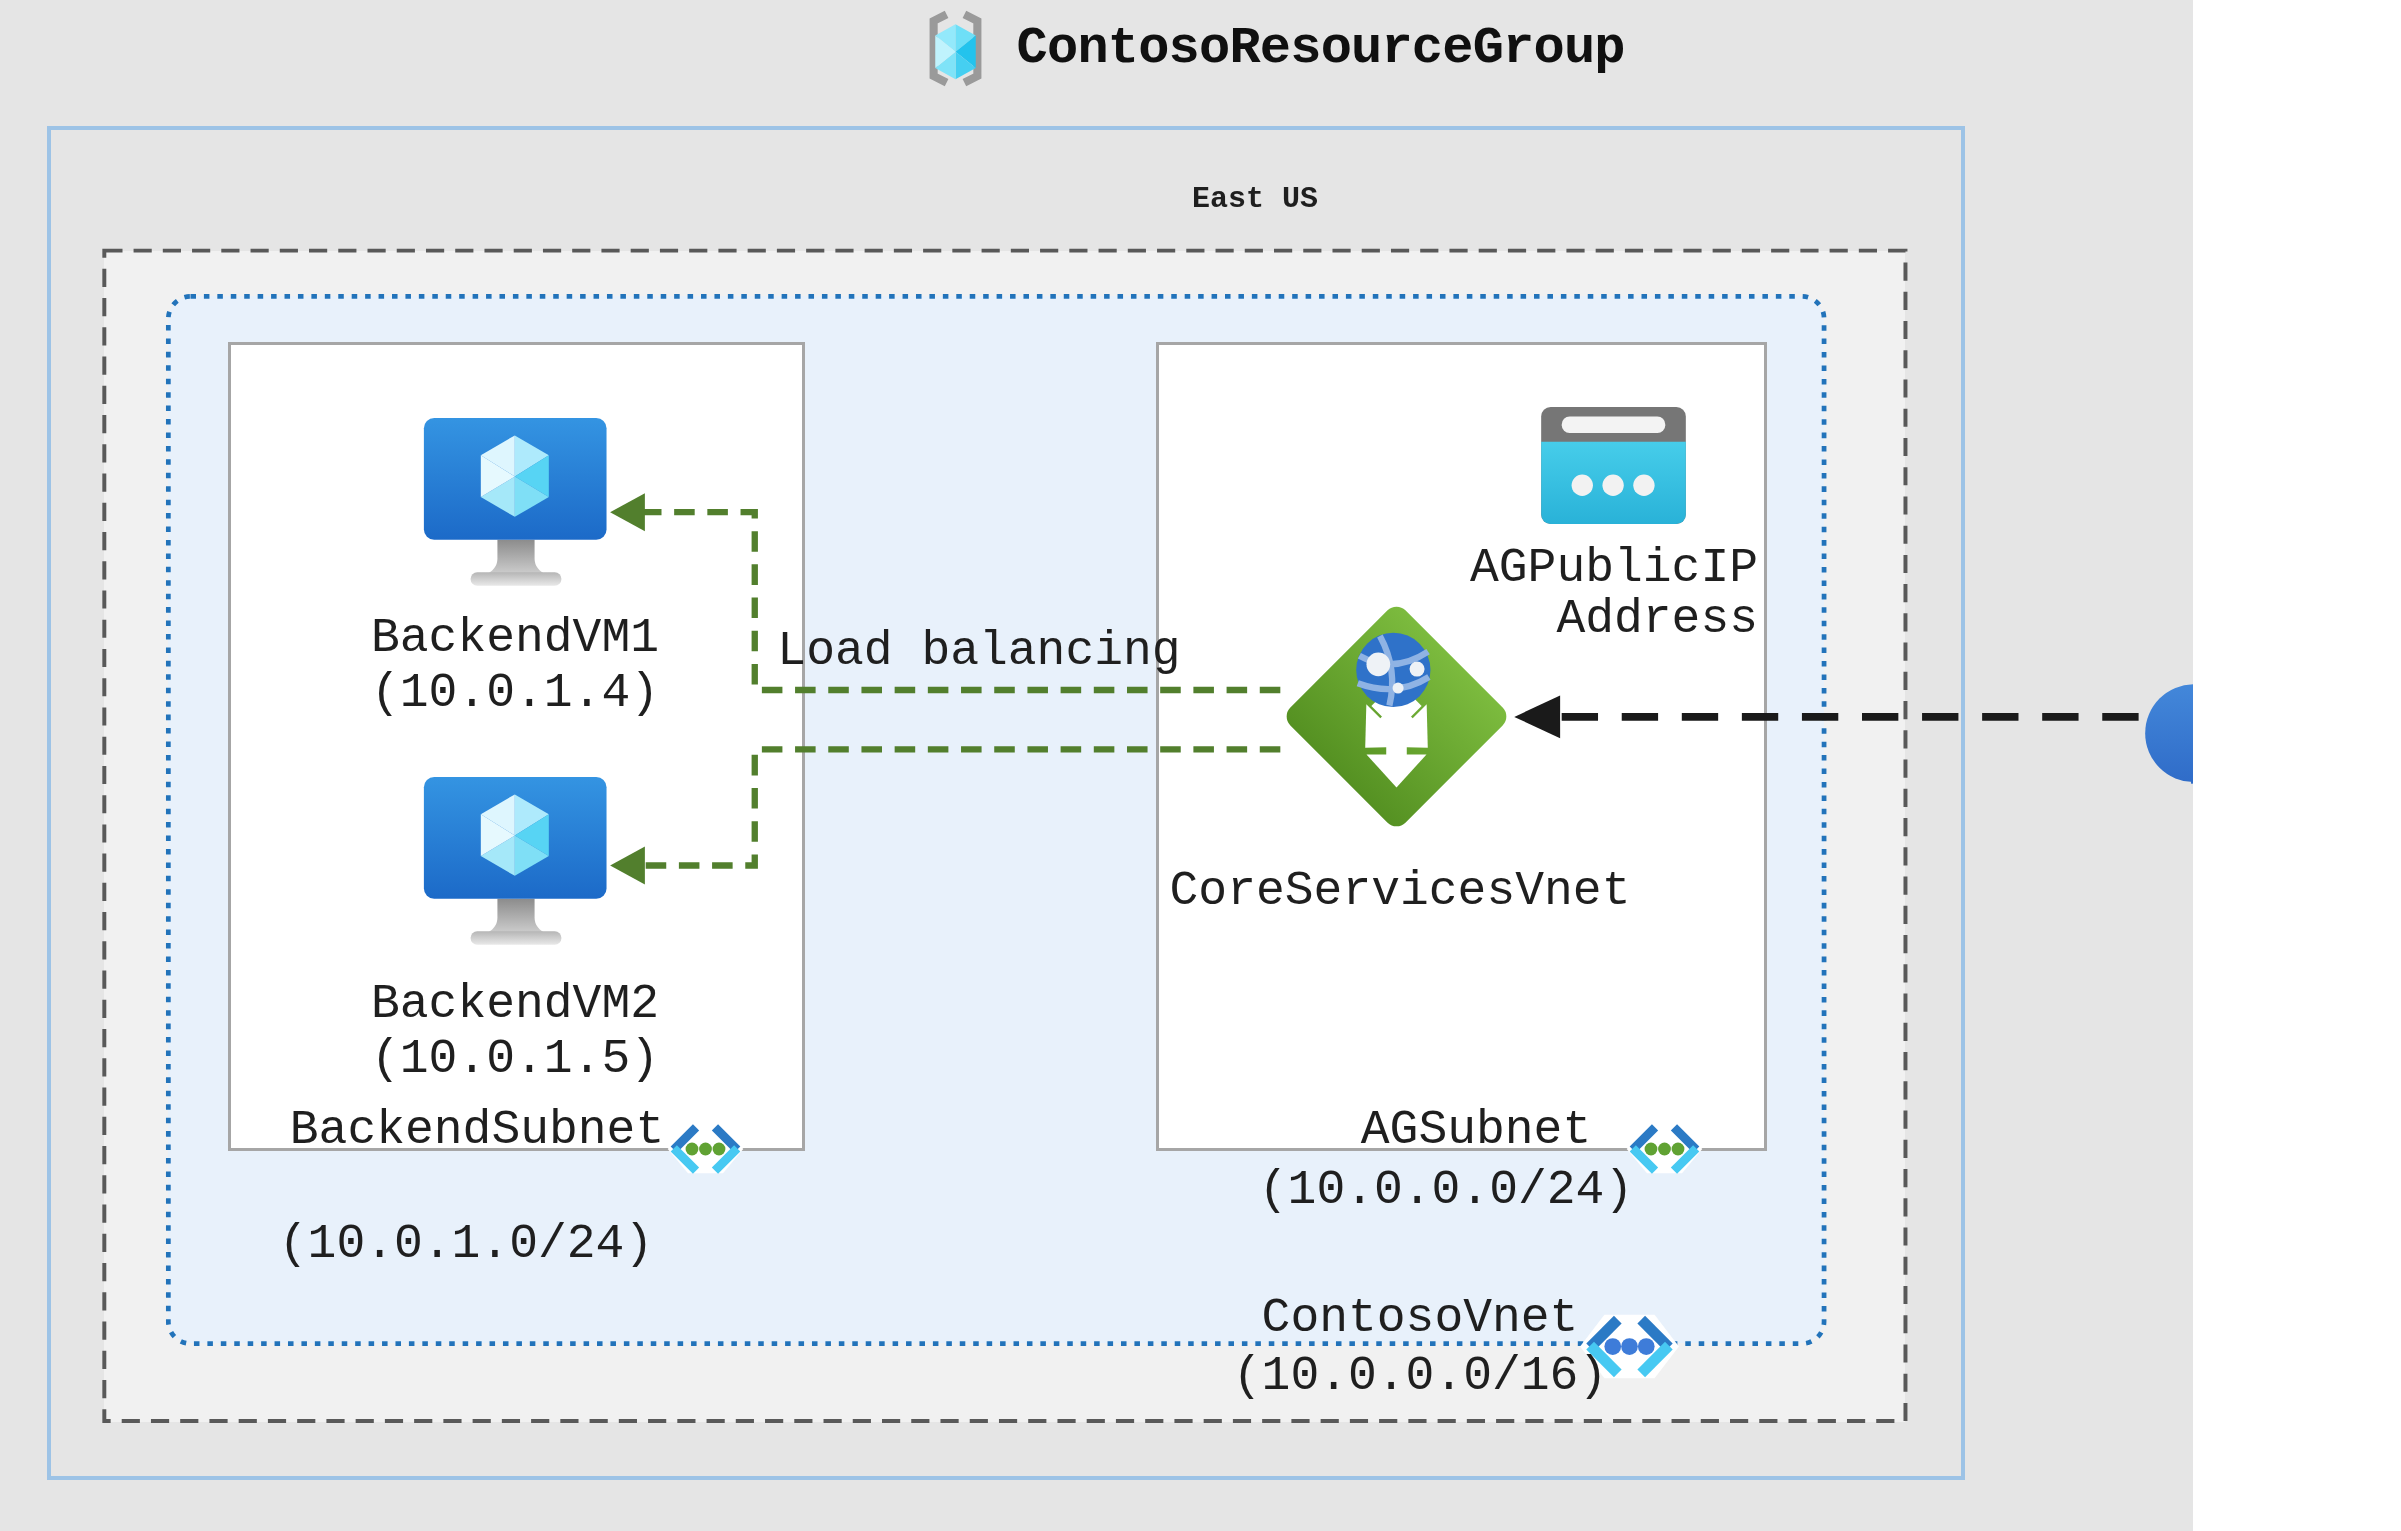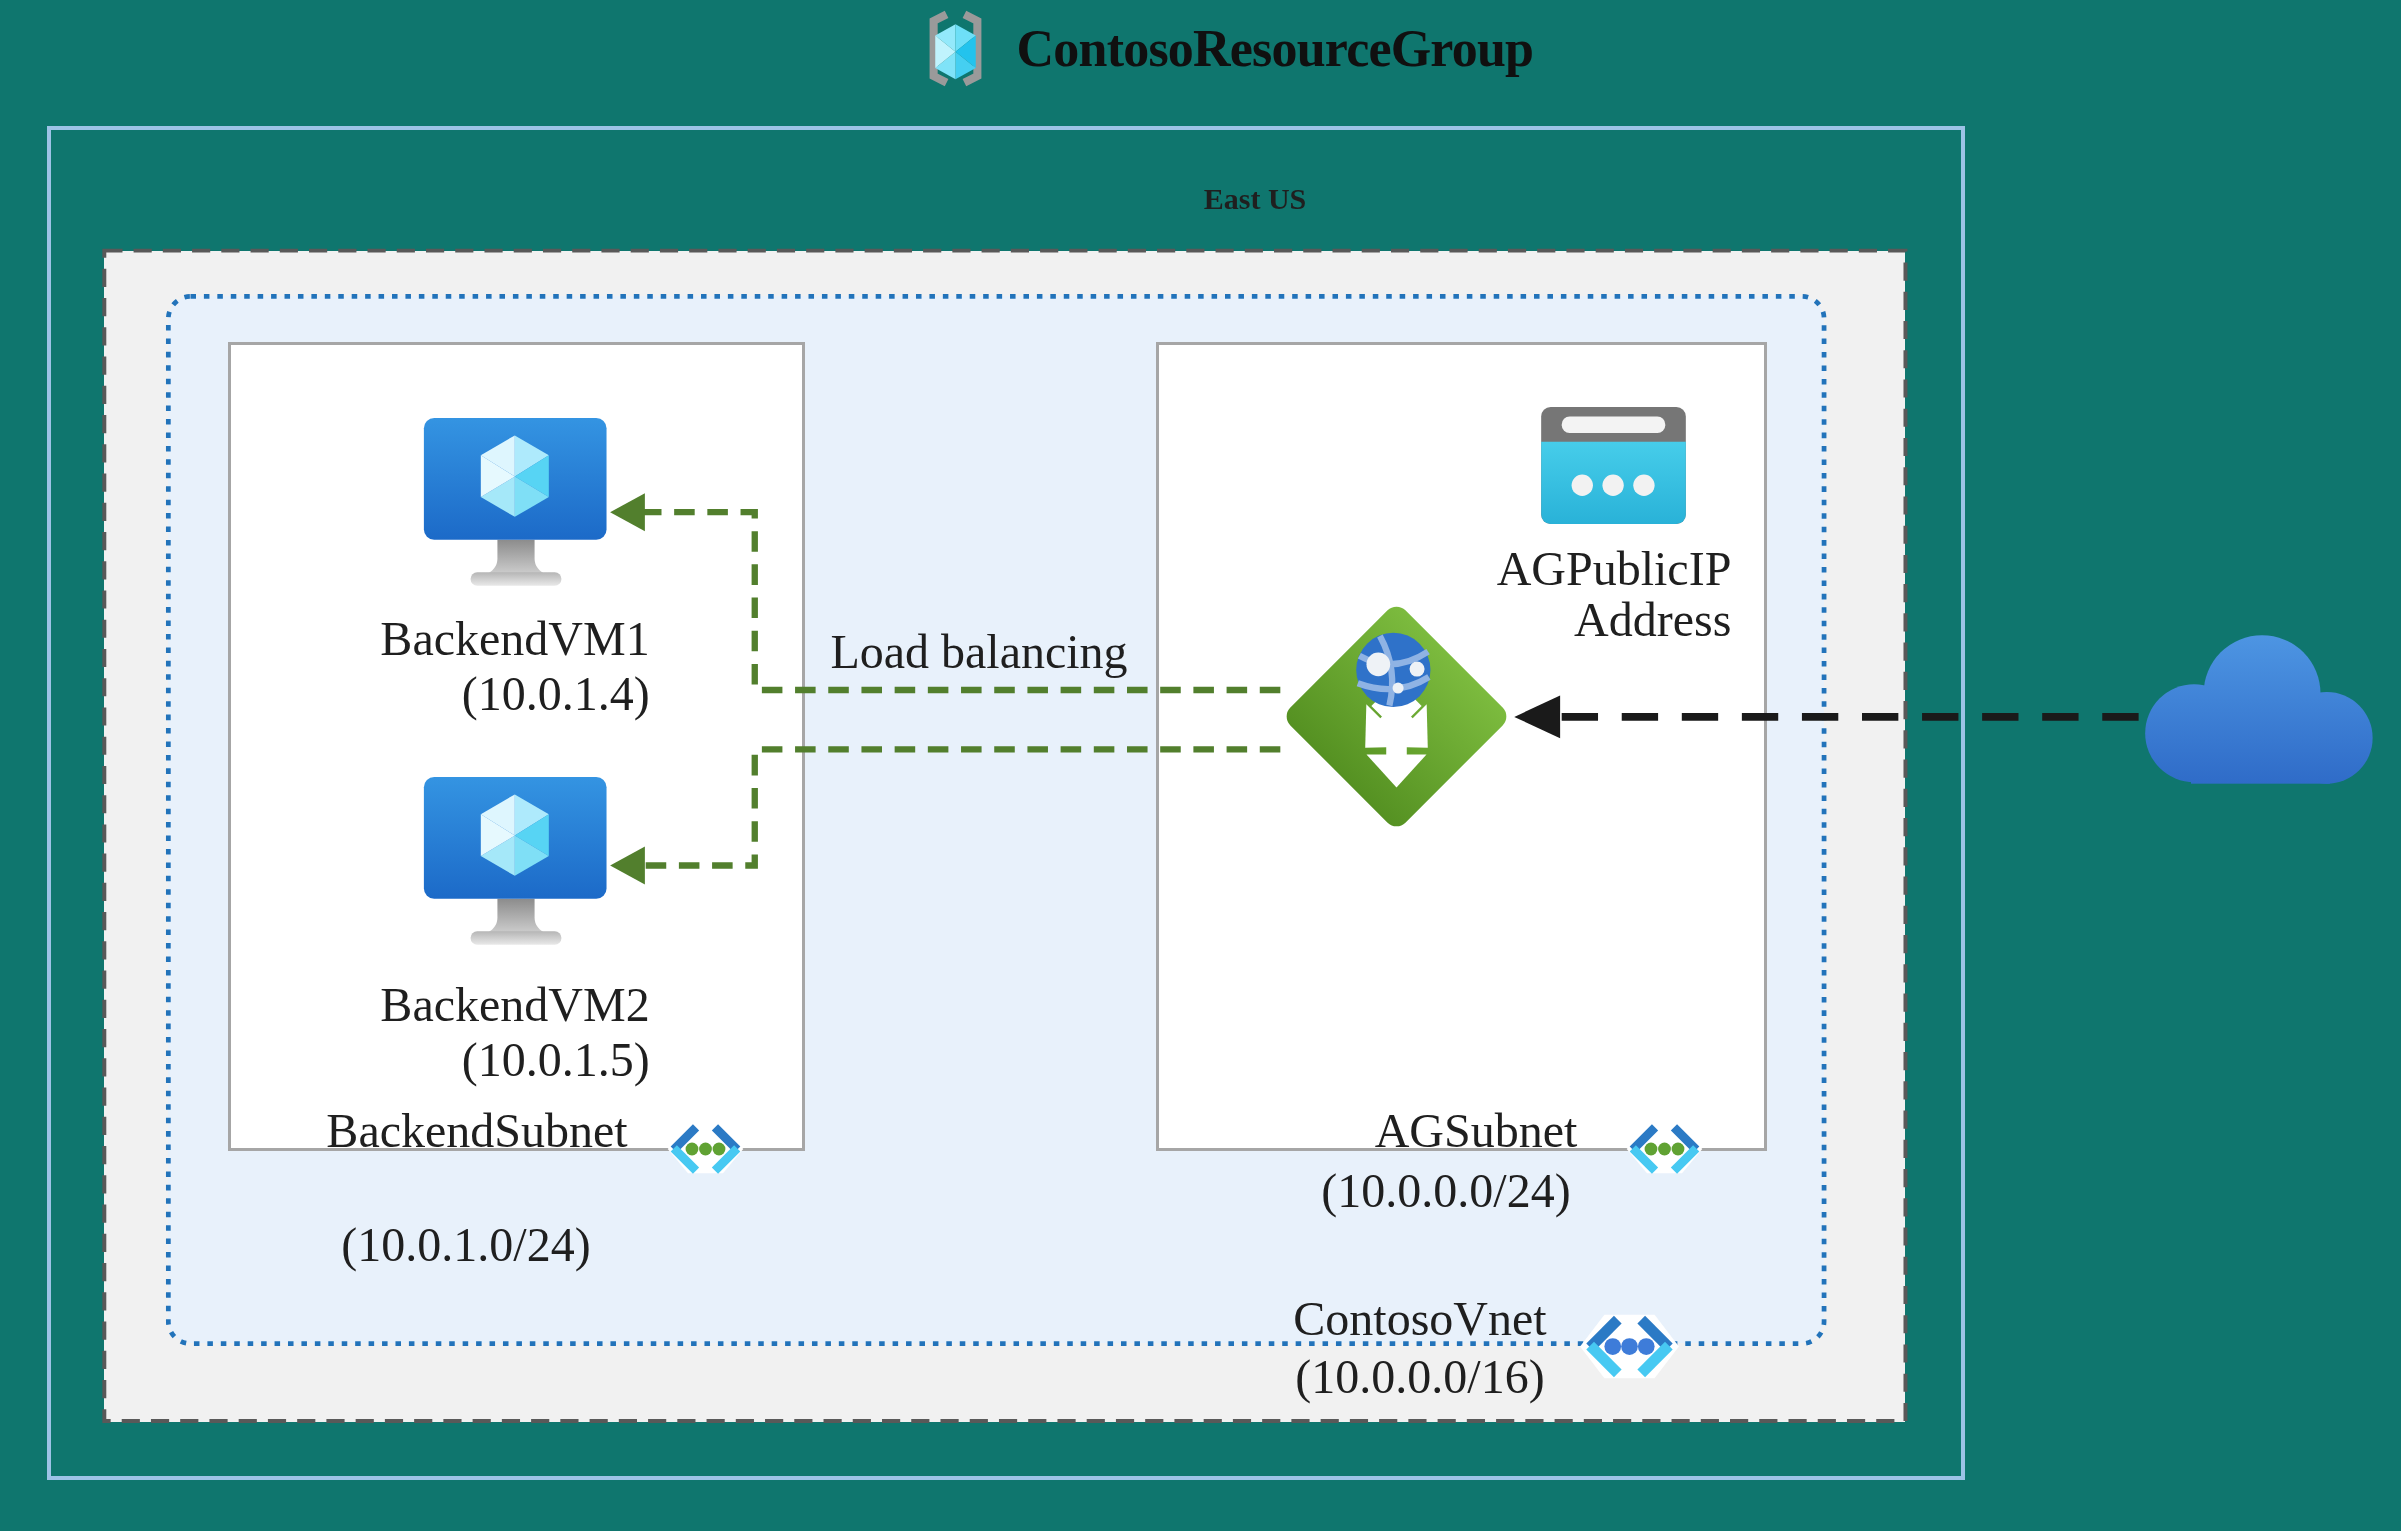--- a/index.html
+++ b/index.html
@@ -1,18 +1,18 @@
 <!DOCTYPE html>
 <html style="--outer-border: #9dc3e6; --region-fill: #f1f1f1; --dash-border: #595959; --vnet-fill: #e8f1fb; --dot-border: #2273ba; --box-border: #a6a6a6; --box-fill: #ffffff; --green: #527f2d; --arrow-black: #1a1a1a; --ink: #1f1f1f;font-size:12.6px"><head>
 <meta charset="utf-8">
 <style>
   html,body{margin:0;padding:0;background:#fff;}
   #canvas{
-    position:relative;width:2401px;height:1531px;overflow:hidden;background:#0f766e;
-    font-family:Liberation Serif, serif;color:var(--ink,#1f1f1f);
+    position:relative;width:2193px;height:1531px;overflow:hidden;background:#e5e5e5;
+    font-family:Liberation Mono, monospace;color:var(--ink,#1f1f1f);
   }
   .abs{position:absolute;}
   
   .rg-header{position:absolute;left:915px;top:8px;display:flex;align-items:center;gap:20.6px;}
   .rg-title{font-size:52px;font-weight:700;color:#101010;letter-spacing:-0.8px;}
   
   .outer-box{position:absolute;left:47px;top:126px;width:1918px;height:1354px;
     border:4px solid var(--outer-border,#9dc3e6);box-sizing:border-box;background:transparent;}
   .region-fill{position:absolute;left:104px;top:251px;width:1801px;height:1171px;background:var(--region-fill,#f1f1f1);}
   .vnet-fill{position:absolute;left:168px;top:296px;width:1656px;height:1047px;background:var(--vnet-fill,#e8f1fb);border-radius:24px;}
@@ -220,20 +220,21 @@
     <span style="display:block;">BackendVM2</span>
     <span style="display:block;">(10.0.1.5)</span>
   </div>
 
   <div class="lbl2" style="left:1614px;top:594px;line-height:51px;">
     <span style="display:block;">AGPublicIP</span>
     <span style="display:block;">Address</span>
   </div>
 
   <div class="lbl2" style="left:1400px;top:891px;line-height:49px;">
+    <span style="display:block;">CoreServicesVnet</span>
   </div>
 
   <div class="lbl" style="left:477px;top:1130px;">BackendSubnet</div>
   <div class="lbl" style="left:466px;top:1244px;">(10.0.1.0/24)</div>
   <div class="lbl" style="left:1476px;top:1130px;">AGSubnet</div>
   <div class="lbl" style="left:1446px;top:1190px;">(10.0.0.0/24)</div>
   <div class="lbl" style="left:1420px;top:1318px;">ContosoVnet</div>
   <div class="lbl" style="left:1420px;top:1376px;">(10.0.0.0/16)</div>
 
 </div>

